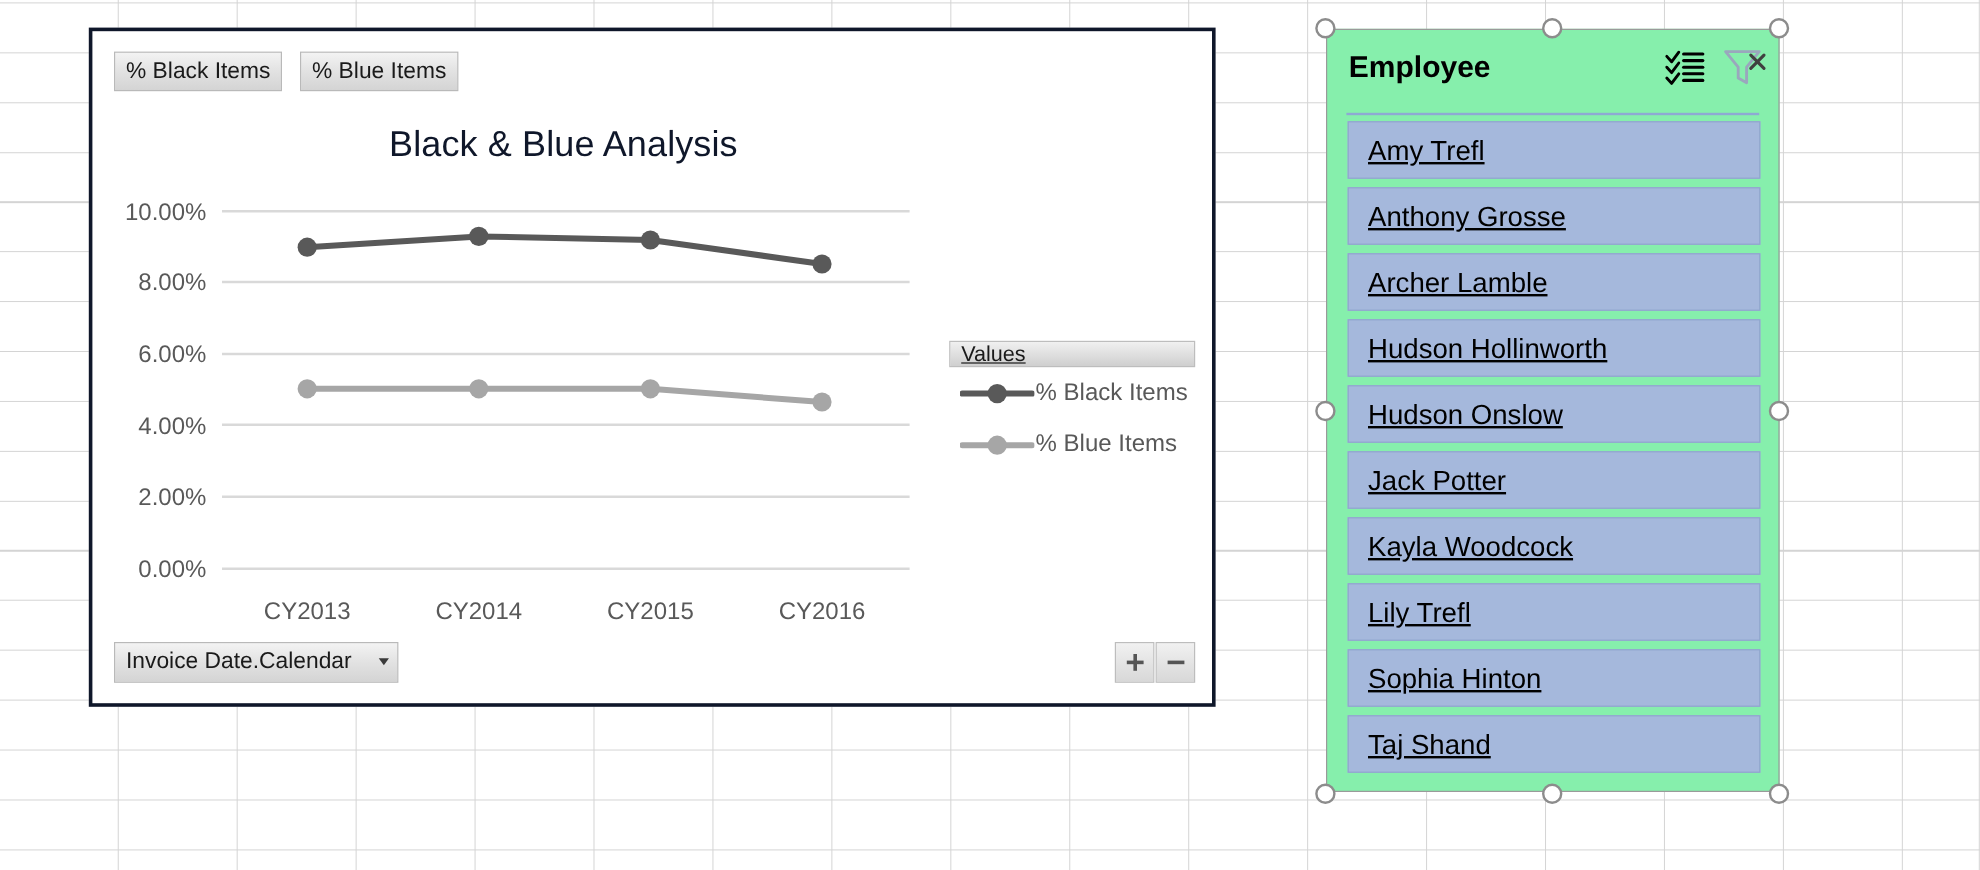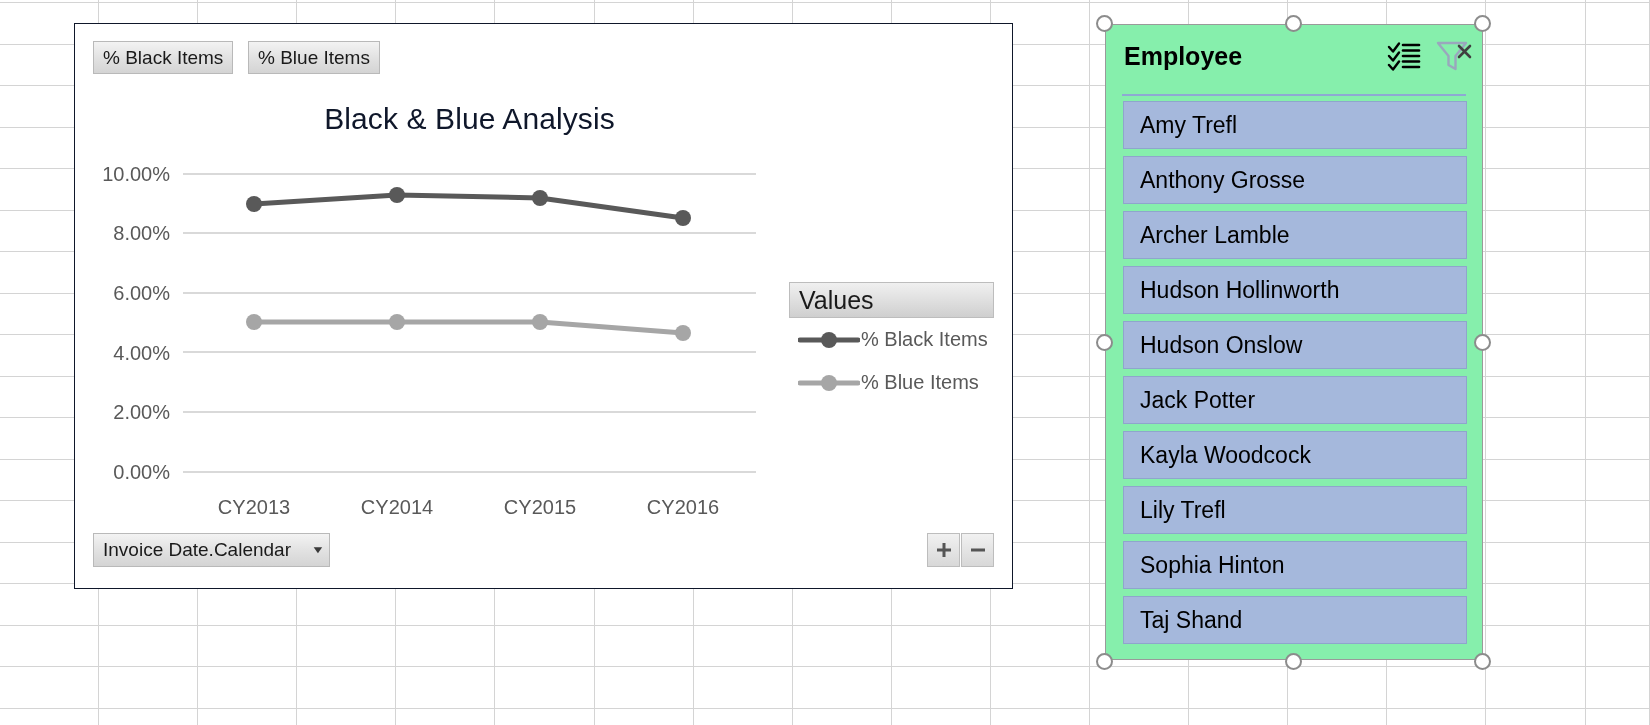--- a/index.html
+++ b/index.html
@@ -26,21 +26,21 @@
   }
 
   
   #chart-object {
     position: absolute;
     left: 74px;
     top: 23px;
     width: 939px;
     height: 566px;
     background: #ffffff;
-    border: 1px solid #0f172a;
+    border: 3px solid #0f172a;
     box-sizing: border-box;
     padding-left: 32px;
   }
 
   .field-button {
     position: absolute;
     background: linear-gradient(to bottom, #f3f3f3 0%, #e2e2e2 50%, #d4d4d4 100%);
     border: 1px solid #b9b9b9;
     box-sizing: border-box;
     font-size: 19px;
@@ -121,26 +121,27 @@
   #legend-box {
     position: absolute;
     left: 714px;
     top: 258px;
     width: 205px;
   }
   #legend-title {
     background: linear-gradient(to bottom, #f0f0f0 0%, #dedede 55%, #cfcfcf 100%);
     border: 1px solid #bdbdbd;
     box-sizing: border-box;
-    height: 36px;
+    height: 22px;
     display: flex;
     align-items: center;
     padding-left: 9px;
-    font-size: 25px;
+    font-size: 18px;
     color: #1a1a1a;
+    text-decoration: underline;
   }
   .legend-entry {
     display: flex;
     align-items: center;
     height: 43px;
     padding-left: 9px;
   }
   .legend-entry .legend-text {
     font-size: 20px;
     color: #595959;
@@ -207,20 +208,21 @@
     margin-bottom: 7px;
     background: #a5b8dc;
     border: 1px solid #8fa5cc;
     box-sizing: border-box;
     display: flex;
     align-items: center;
     font-size: 23px;
     color: #000000;
     padding-left: 16px;
     white-space: nowrap;
+    text-decoration: underline;
   }
 
   .handle {
     position: absolute;
     width: 17px;
     height: 17px;
     border-radius: 50%;
     background: #ffffff;
     border: 2px solid #8c8c8c;
     box-sizing: border-box;

